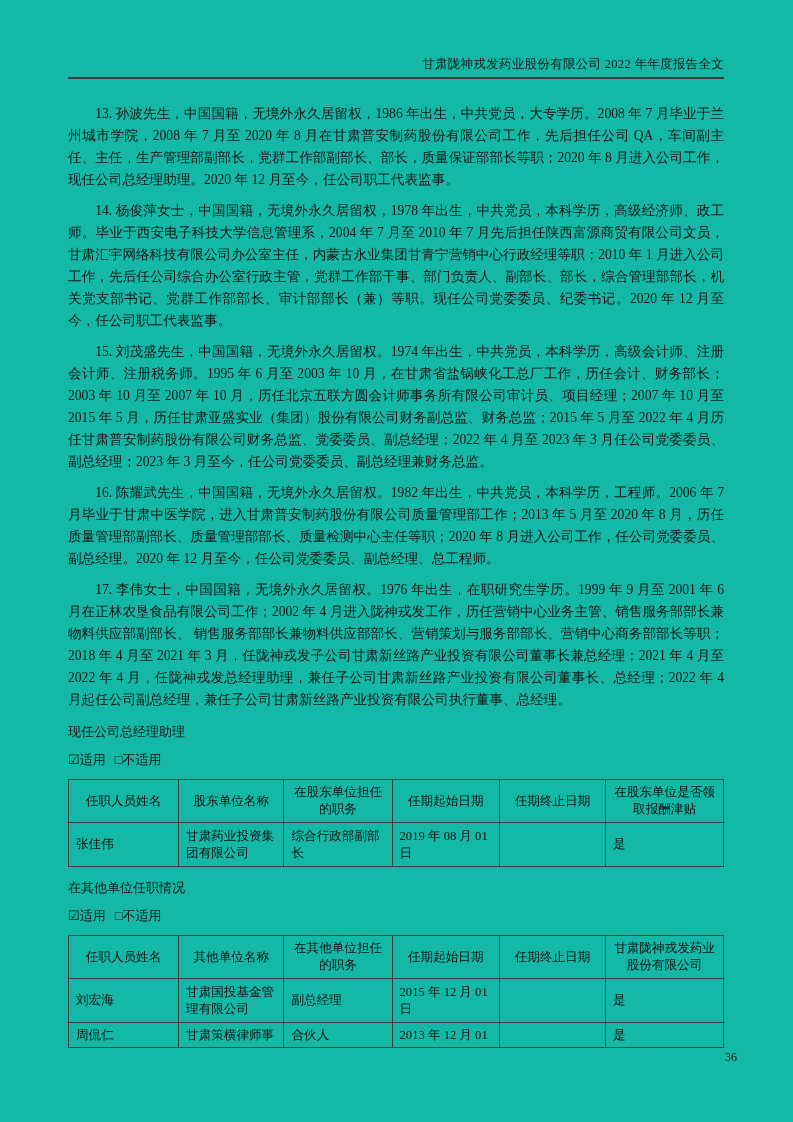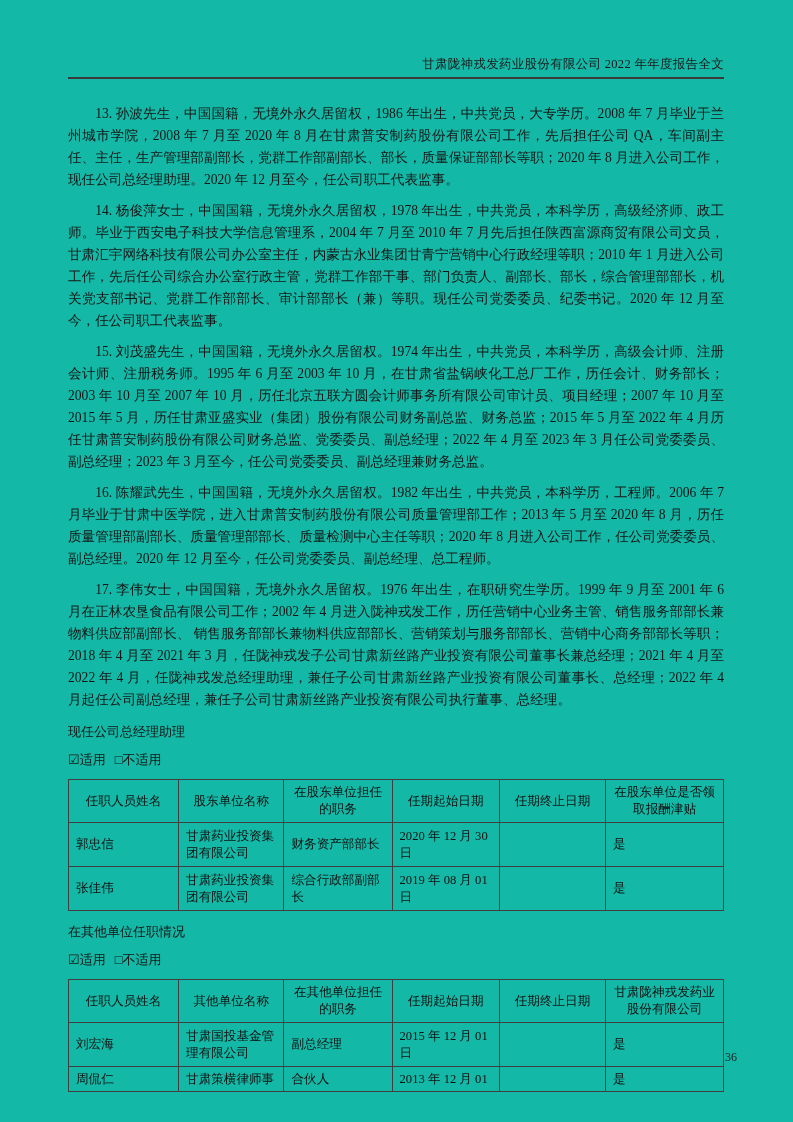--- a/index.html
+++ b/index.html
@@ -119,28 +119,20 @@
         <th>任职人员姓名</th>
         <th>股东单位名称</th>
         <th>在股东单位担任的职务</th>
         <th>任期起始日期</th>
         <th>任期终止日期</th>
         <th>在股东单位是否领取报酬津贴</th>
       </tr>
     </thead>
     <tbody>
       <tr>
-        <td>郭忠信</td>
-        <td>甘肃药业投资集团有限公司</td>
-        <td>财务资产部部长</td>
-        <td>2020 年 12 月 30 日</td>
-        <td></td>
-        <td>是</td>
-      </tr>
-      <tr>
         <td>张佳伟</td>
         <td>甘肃药业投资集团有限公司</td>
         <td>综合行政部副部长</td>
         <td>2019 年 08 月 01 日</td>
         <td></td>
         <td>是</td>
       </tr>
     </tbody>
   </table>
 

